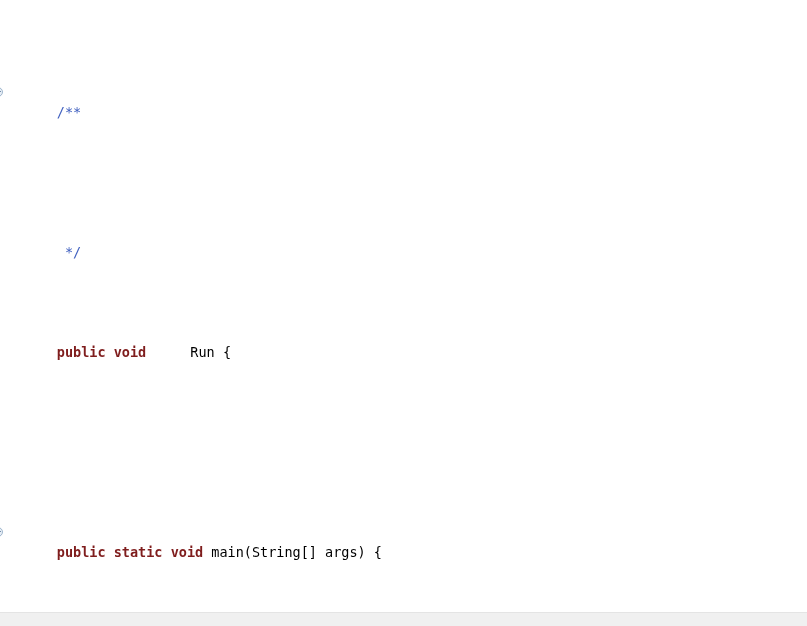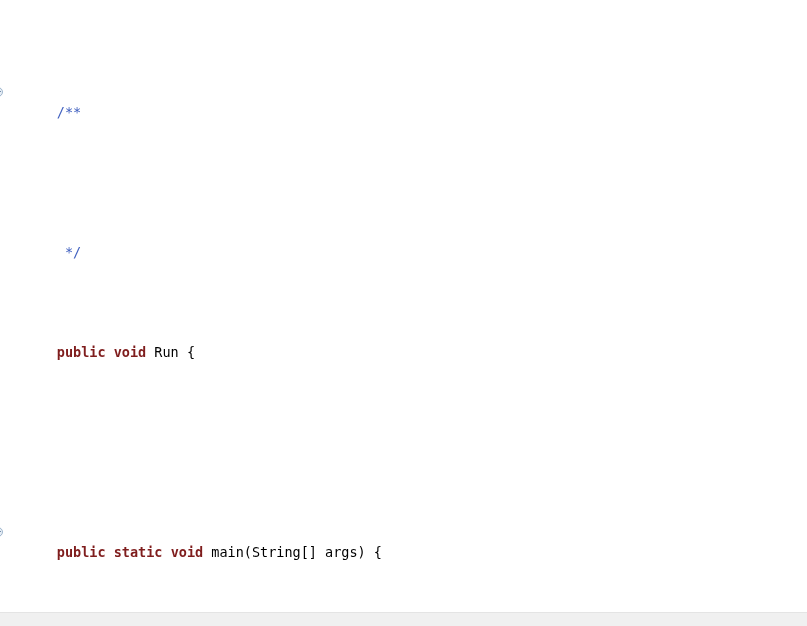--- a/index.html
+++ b/index.html
@@ -57,20 +57,21 @@
   .sq{
     position:relative;
     text-decoration:none;
     background-repeat:repeat-x;
     background-position:0 100%;
     background-size:4px 3px;
     background-image:
       linear-gradient(45deg,transparent 45%,#d9534f 45%,#d9534f 55%,transparent 55%),
       linear-gradient(-45deg,transparent 45%,#d9534f 45%,#d9534f 55%,transparent 55%);
     padding-bottom:1px;
+    margin-left:36px;
   }
   .hscroll{
     position:absolute;
     left:0;bottom:0;
     width:807px;height:13px;
     background:#f0f0f0;
     border-top:1px solid #e4e4e4;
   }
   .hscroll-thumb{
     position:absolute;

